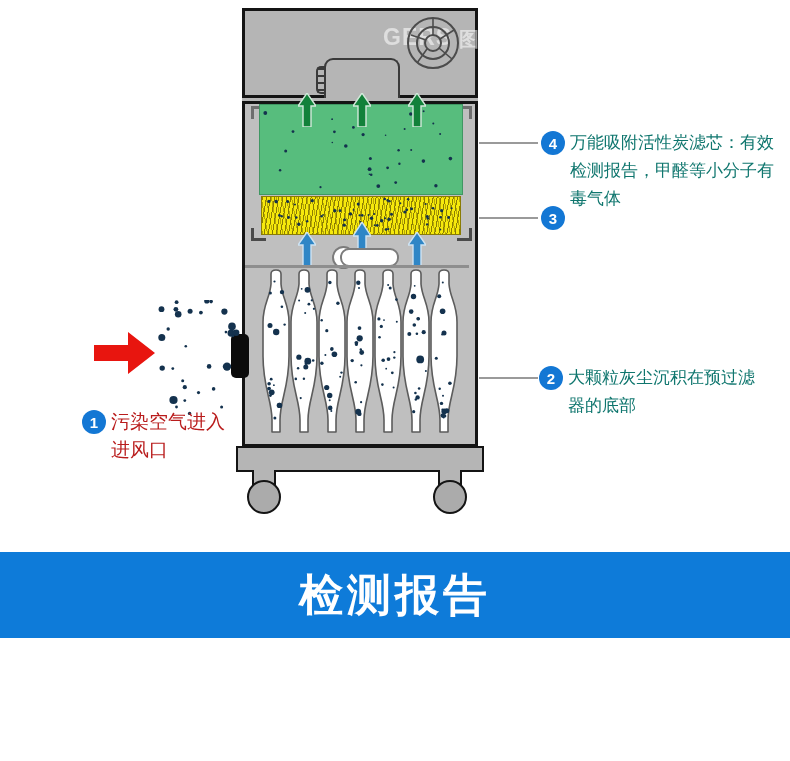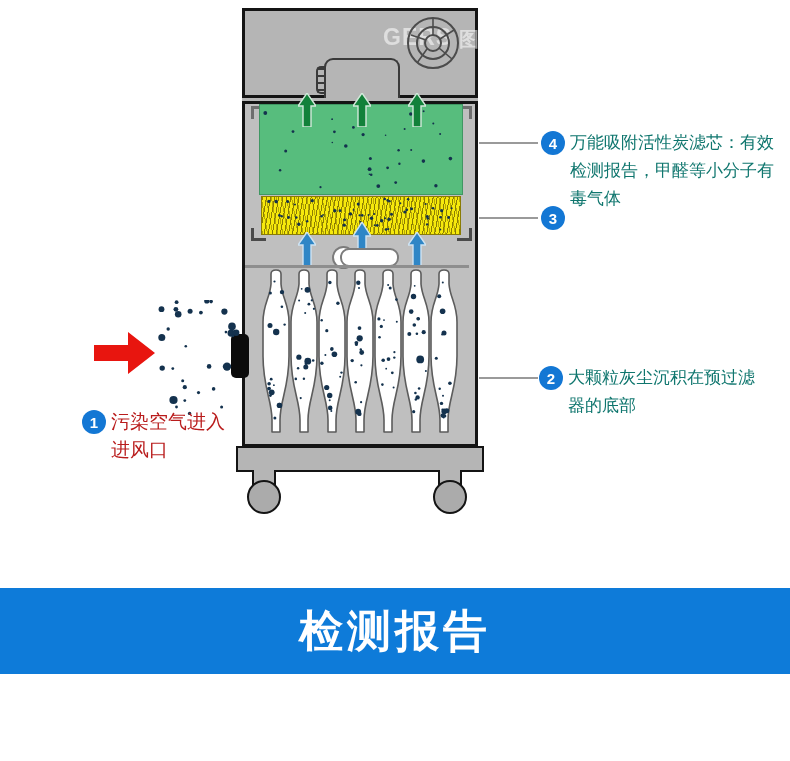--- a/index.html
+++ b/index.html
@@ -72,21 +72,21 @@
     display:flex;align-items:center;justify-content:center;
     font-size:15px;font-weight:bold;line-height:1;
   }
   .connector{height:2px;background:#9a9a9a;}
   .callout-text{color:#0f766e;font-size:17px;line-height:28px;white-space:nowrap;}
   .callout-text div{height:28px;}
   .callout1-text{color:#b91c1c;font-size:19px;line-height:28px;white-space:nowrap;}
 
   
   .banner{
-    left:0;top:588px;width:790px;height:86px;background:#0e7bd9;
+    left:0;top:552px;width:790px;height:86px;background:#0e7bd9;
     display:flex;align-items:center;justify-content:center;
   }
   .banner-title{color:#ffffff;font-size:44px;font-weight:bold;letter-spacing:4px;}
 </style>
 </head>
 <body>
 
 <div class="canvas">
 
   <div class="abs head"></div>

